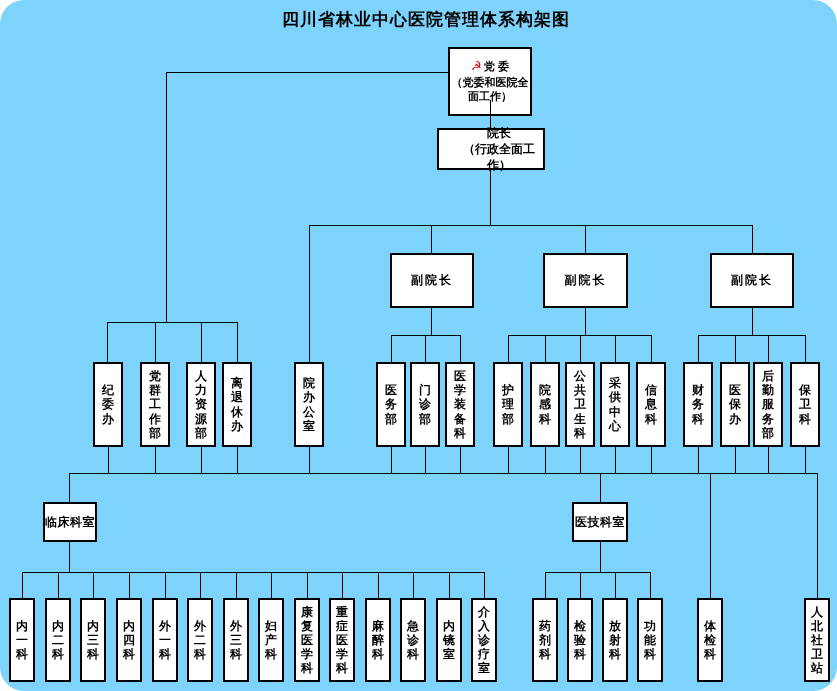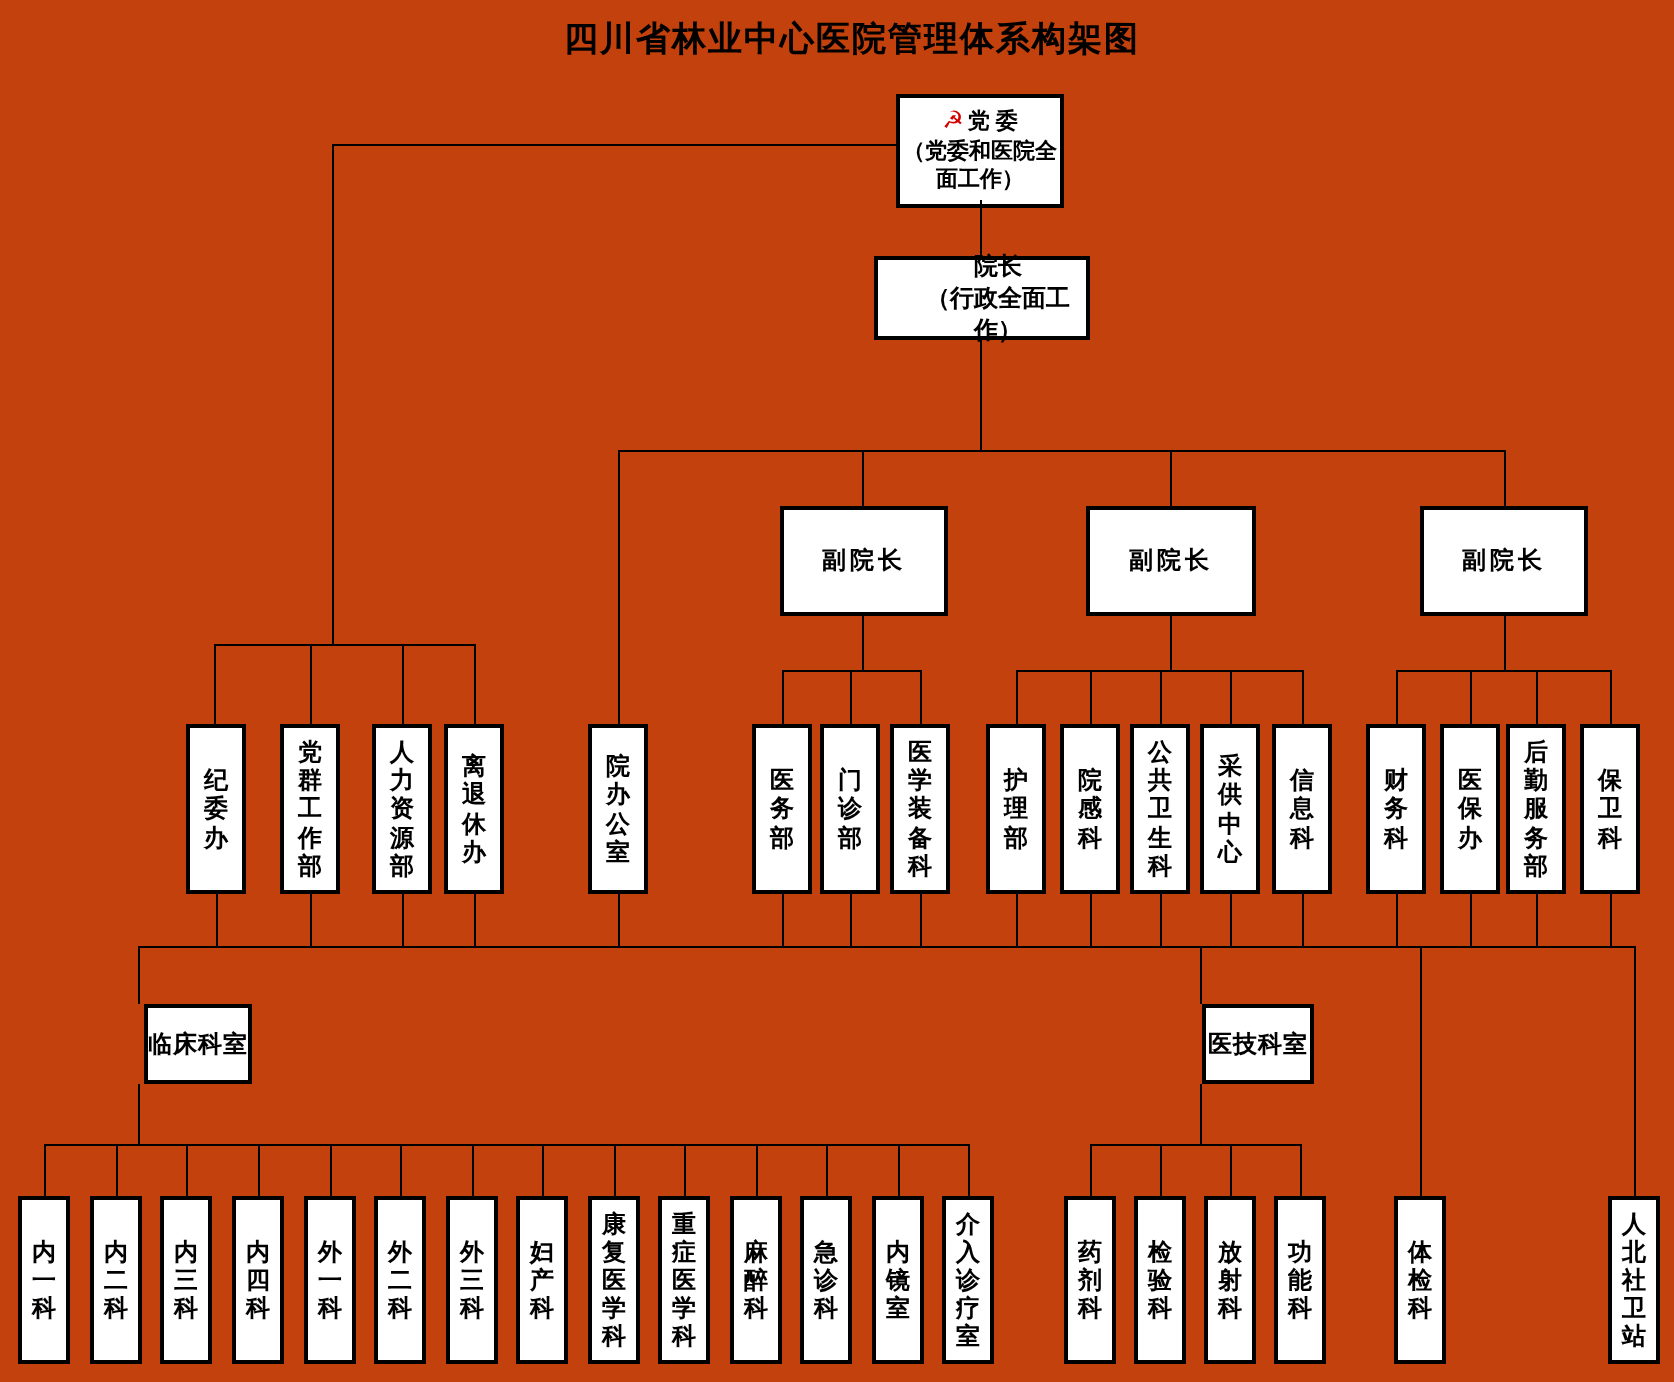--- a/index.html
+++ b/index.html
@@ -1,19 +1,20 @@
 <!DOCTYPE html>
 <html><head>
 <meta charset="utf-8">
 <style>
   html,body{margin:0;padding:0;background:#ffffff;}
   #canvas{
-    position:relative;width:837px;height:691px;background:#c2410c;
+    position:relative;width:837px;height:691px;background:#7dd3fc;
     font-family:"Liberation Sans","DejaVu Sans",sans-serif;color:#000;
     overflow:hidden;
+    border-radius:24px;
   }
   .title{
     position:absolute;left:0;top:8px;width:852px;text-align:center;
     font-size:17px;font-weight:bold;letter-spacing:1px;
   }
   .ln{position:absolute;background:#000;}
   .hbox{
     position:absolute;border:2px solid #000;background:#fff;
     display:flex;align-items:center;justify-content:center;
     text-align:center;font-weight:bold;box-sizing:border-box;
@@ -21,30 +22,30 @@
   .vbox{
     position:absolute;border:2px solid #000;background:#fff;
     display:flex;align-items:center;justify-content:center;
     text-align:center;font-weight:bold;box-sizing:border-box;
     white-space:pre-line;font-size:12px;line-height:1.18;
   }
   .party{font-size:11px;line-height:1.3;padding:1px;}
   .party .emblem{color:#d40000;font-family:"DejaVu Sans",sans-serif;margin-right:2px;font-size:12px;}
   .pres{font-size:12px;line-height:1.35;}
   .vp{font-size:12px;letter-spacing:2px;font-family:Liberation Serif, serif;}
-  .grp{font-size:12px;letter-spacing:0.5px;margin-left:29px;}
+  .grp{font-size:12px;letter-spacing:0.5px;}
 </style>
 </head>
 <body>
 
 <div id="canvas">
 
   <div class="title">四川省林业中心医院管理体系构架图</div>
 
-  <div class="hbox party" style="left:448px;top:47px;width:84px;height:57px;">
+  <div class="hbox party" style="left:448px;top:47px;width:84px;height:69px;">
     <div>
       <div><span class="emblem">☭</span><span>党 委</span></div>
       <div>（党委和医院全面工作）</div>
     </div>
   </div>
 
   <div class="hbox pres" style="left:437px;top:128px;width:108px;height:42px;padding-left:16px;">
     <div>
       <div>院长</div>
       <div>（行政全面工作）</div>

